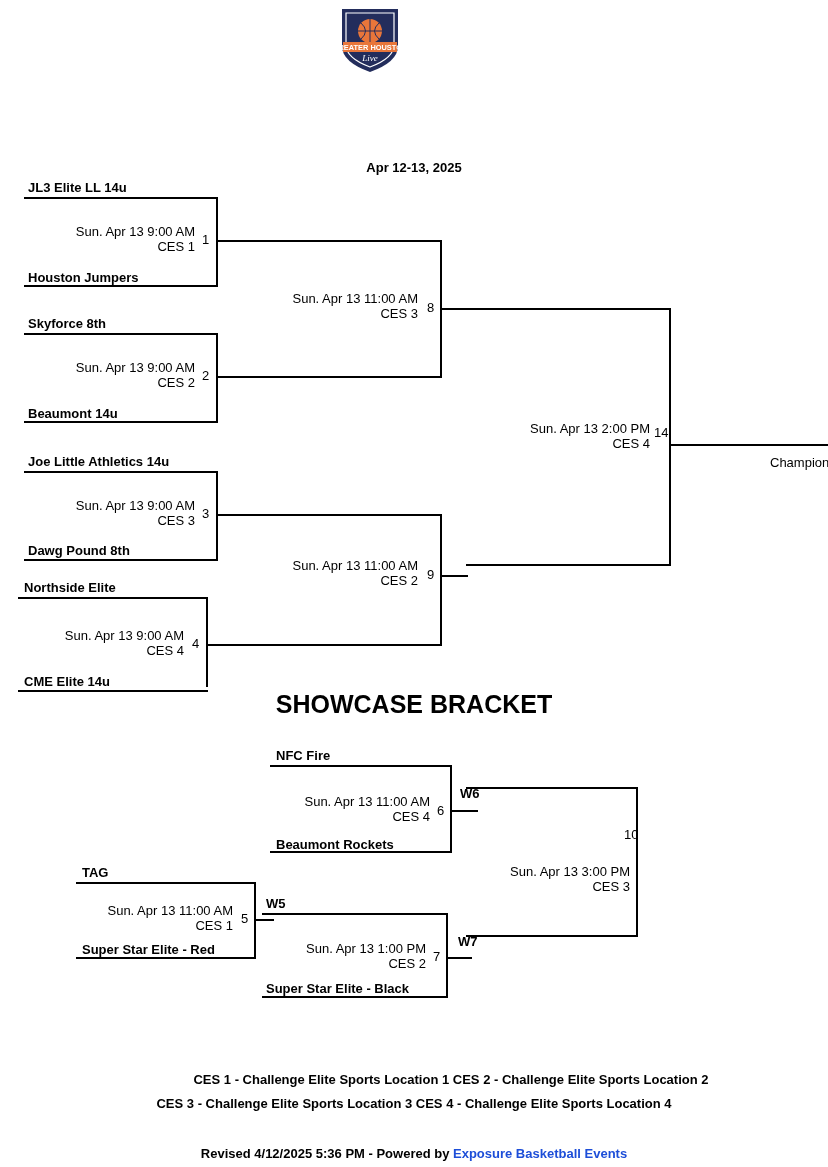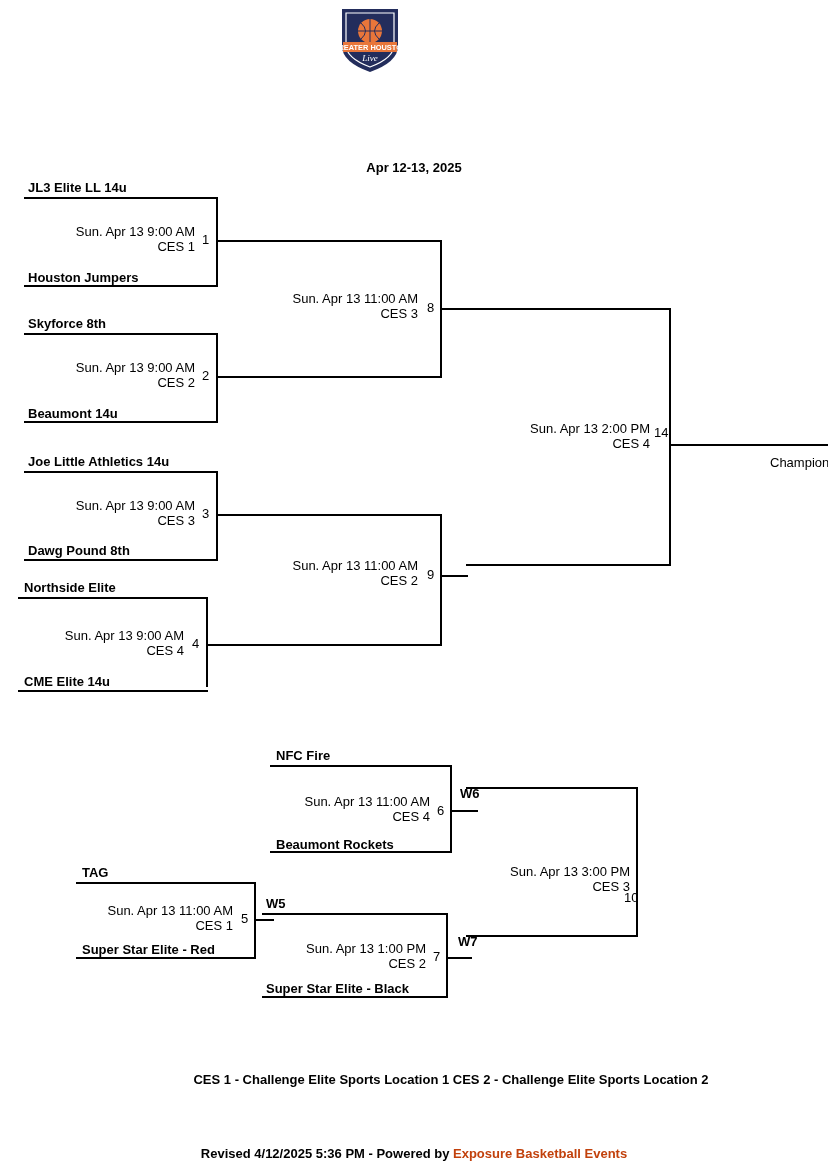--- a/index.html
+++ b/index.html
@@ -37,21 +37,21 @@
     line-height:14px;}
   .champ-label{position:absolute;font-size:13px;white-space:nowrap;}
 
   
   .loc-line{position:absolute;width:828px;text-align:center;font-size:13px;
     font-weight:600;}
   .away-home{position:absolute;width:828px;text-align:center;font-size:12px;
     font-weight:bold;}
   .revised{position:absolute;width:828px;text-align:center;font-size:13px;
     font-weight:bold;}
-  .brand{color:#c2410c;}
+  .brand{color:#1d4ed8;}
 </style>
 </head>
 <body>
 
 <div class="canvas">
 
   <div class="logo-wrap">
     <svg width="62" height="68" viewBox="0 0 62 68">
       <path d="M3 3 H59 V40 Q59 56 31 66 Q3 56 3 40 Z" fill="#232d5c"></path>
       <path d="M7 7 H55 V39 Q55 52 31 61 Q7 52 7 39 Z" fill="#232d5c" stroke="#ffffff" stroke-width="1.2"></path>
@@ -137,20 +137,21 @@
   <div class="vline" style="left:669px;top:308px;height:258px;"></div>
   <div class="hline" style="left:466px;top:564px;width:205px;"></div>
   <div class="info" style="left:470px;top:421px;width:180px;">
     <span>Sun. Apr 13 2:00 PM</span><br>
     <span>CES 4</span>
   </div>
   <div class="gnum" style="left:654px;top:426px;">14</div>
   <div class="hline" style="left:669px;top:444px;width:159px;"></div>
   <div class="champ-label" style="left:726px;top:455px;margin-left:44px;">Champion</div>
 
+  <div class="showcase-title">SHOWCASE BRACKET</div>
 
   <div class="team" style="left:276px;top:749px;">NFC Fire</div>
   <div class="hline" style="left:270px;top:765px;width:182px;"></div>
   <div class="vline" style="left:450px;top:765px;height:88px;"></div>
   <div class="hline" style="left:270px;top:851px;width:182px;"></div>
   <div class="team" style="left:276px;top:838px;">Beaumont Rockets</div>
   <div class="info" style="left:272px;top:794px;width:158px;">
     <span>Sun. Apr 13 11:00 AM</span><br>
     <span>CES 4</span>
   </div>
@@ -183,20 +184,21 @@
   <div class="hline" style="left:446px;top:957px;width:26px;"></div>
   <div class="slot" style="left:458px;top:935px;">W7</div>
 
   <div class="hline" style="left:466px;top:787px;width:172px;"></div>
   <div class="vline" style="left:636px;top:787px;height:150px;"></div>
   <div class="hline" style="left:466px;top:935px;width:172px;"></div>
   <div class="info" style="left:470px;top:864px;width:160px;">
     <span>Sun. Apr 13 3:00 PM</span><br>
     <span>CES 3</span>
   </div>
-  <div class="gnum" style="left:624px;top:891px;">10</div>
+  <div class="gnum" style="left:624px;top:828px;">10</div>
 
   <div class="loc-line" style="top:1072px;padding-left:37px;">CES 1 - Challenge Elite Sports Location 1   CES 2 - Challenge Elite Sports Location 2</div>
+  <div class="loc-line" style="top:1096px;">CES 3 - Challenge Elite Sports Location 3   CES 4 - Challenge Elite Sports Location 4</div>
   <div class="revised" style="top:1146px;">
     <span>Revised 4/12/2025 5:36 PM - Powered by </span><span class="brand">Exposure Basketball Events</span>
   </div>
 
 </div>
 
 </body></html>

